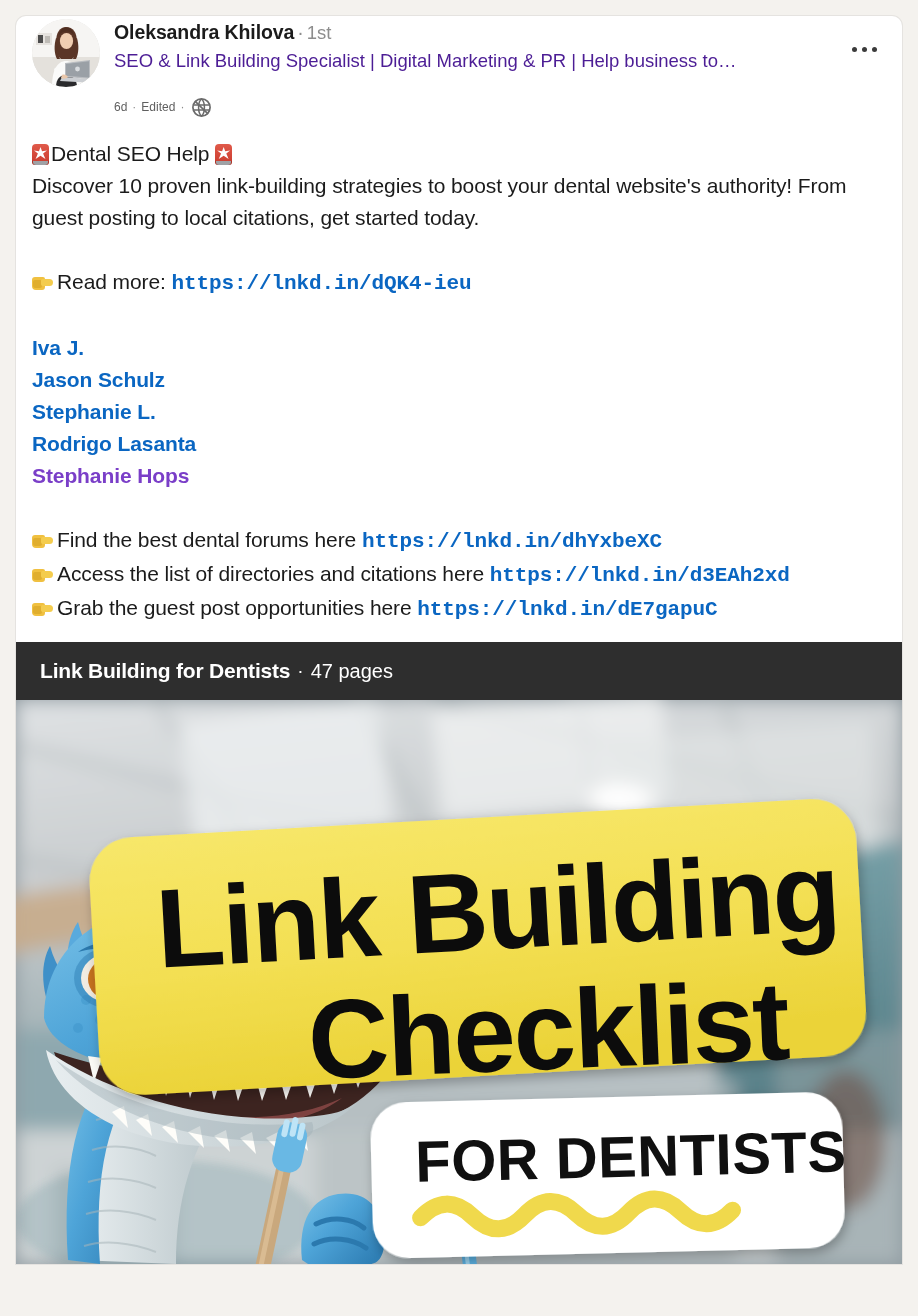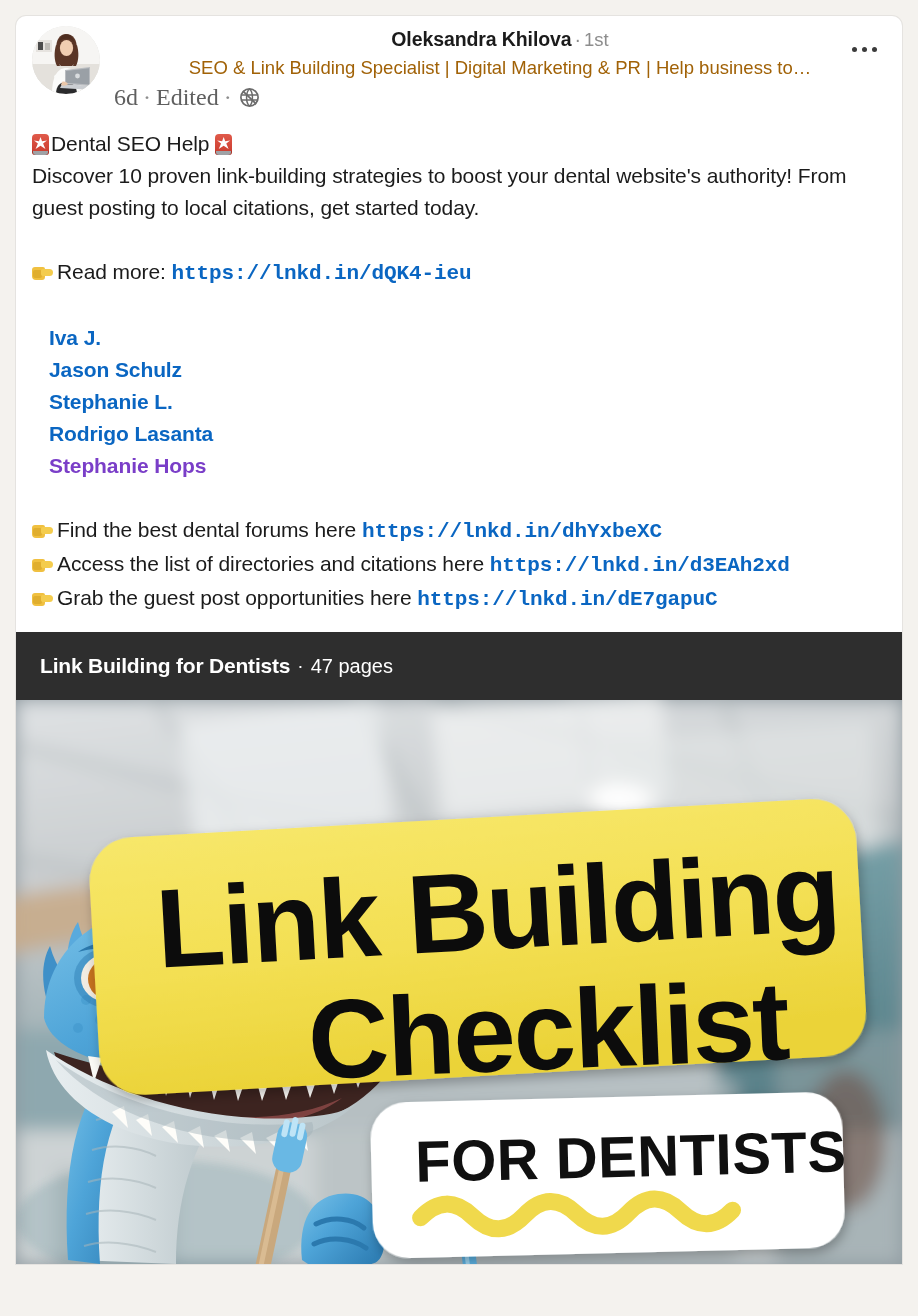--- a/index.html
+++ b/index.html
@@ -28,23 +28,22 @@
     background: #ffffff;
     border-radius: 10px 10px 0 0;
     overflow: hidden;
     box-shadow: 0 0 0 1px rgba(0,0,0,0.06);
   }
 
   
   .post-header {
     display: flex;
     align-items: flex-start;
-    padding: 10px 16px 0 16px;
+    padding: 3px 16px 0 16px;
     position: relative;
-    text-align: center;
   }
   .avatar {
     width: 68px;
     height: 68px;
     min-width: 68px;
     border-radius: 50%;
     overflow: hidden;
     position: relative;
     background: #e9e9e7;
     margin-right: 14px;
@@ -61,33 +60,32 @@
     font-weight: bold;
     color: #1b1b1b;
     letter-spacing: -0.1px;
   }
   .degree-sep { color: #8d8d8d; font-weight: normal; padding: 0 3px; }
   .degree { color: #8d8d8d; font-weight: normal; font-size: 18.5px; }
 
   .headline {
     font-size: 18.5px;
     line-height: 26px;
-    color: #a16207;
+    color: #4c1d95;
     margin-top: 3px;
     white-space: nowrap;
     overflow: hidden;
   }
   .meta-row {
     display: flex;
     align-items: center;
-    font-size: 24px;
+    font-size: 12px;
     line-height: 25px;
     color: #5f5f5f;
-    margin-top: 4px;
-    font-family: Liberation Serif, serif;
+    margin-top: 21px;
   }
   .meta-sep { padding: 0 5px; color: #8d8d8d; }
   .globe-icon { display: inline-flex; margin-left: 2px; }
   .globe-icon svg { display: block; }
 
   .more-btn {
     position: absolute;
     right: 18px;
     top: 18px;
     width: 40px;
@@ -120,21 +118,20 @@
     font-weight: bold;
     text-decoration: none;
     cursor: pointer;
     font-family: Liberation Mono, monospace;
   }
   .mention {
     color: #0a66c2;
     font-weight: bold;
     cursor: pointer;
     text-decoration: none;
-    margin-left: 17px;
   }
   .mention.visited { color: #7a3ec8; }
 
   
   .emoji-alert {
     display: inline-block;
     width: 17px; height: 21px;
     vertical-align: -4px;
     position: relative;
     margin-right: 2px;
@@ -184,21 +181,21 @@
     left: 1px; top: 6px;
     width: 9px; height: 8px;
     background: #e0ae2e;
     border-radius: 2px;
   }
 
   
   .doc-bar {
     margin-top: 16px;
     background: #2e2e2e;
-    height: 68px;
+    height: 58px;
     display: flex;
     align-items: center;
     padding: 0 24px;
     cursor: pointer;
   }
   .doc-title {
     color: #ffffff;
     font-size: 21px;
     font-weight: bold;
     letter-spacing: -0.2px;

